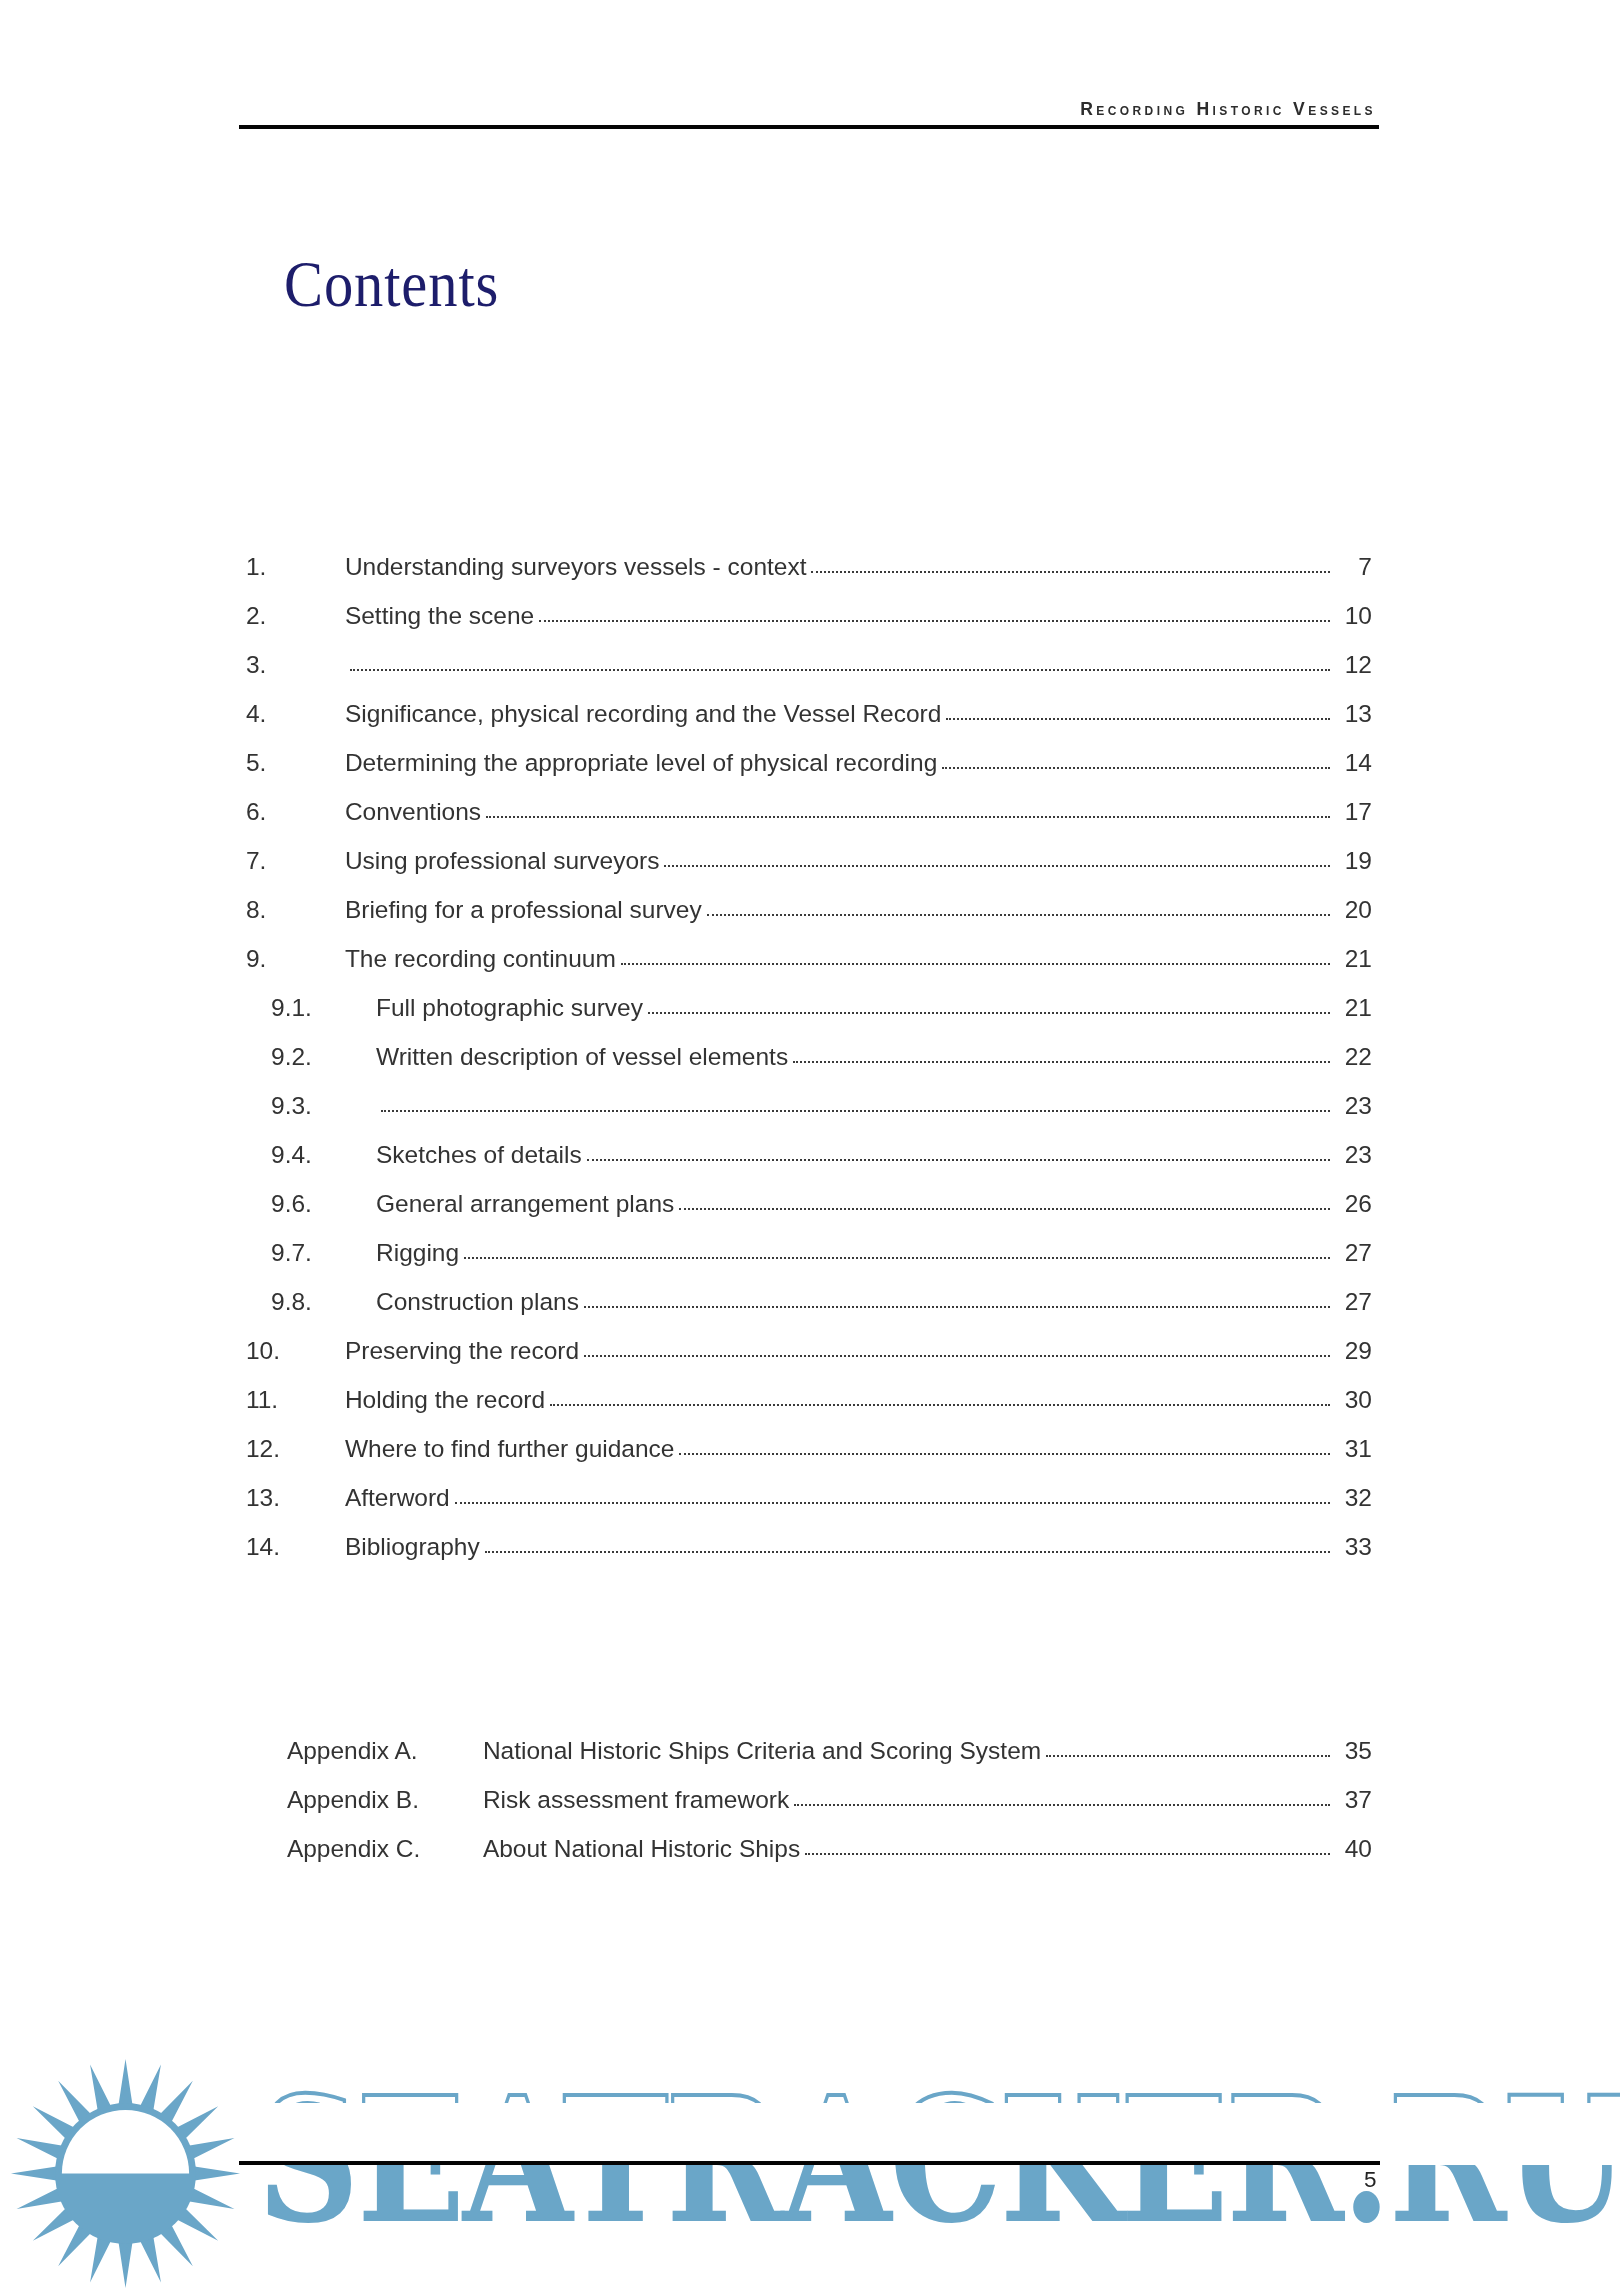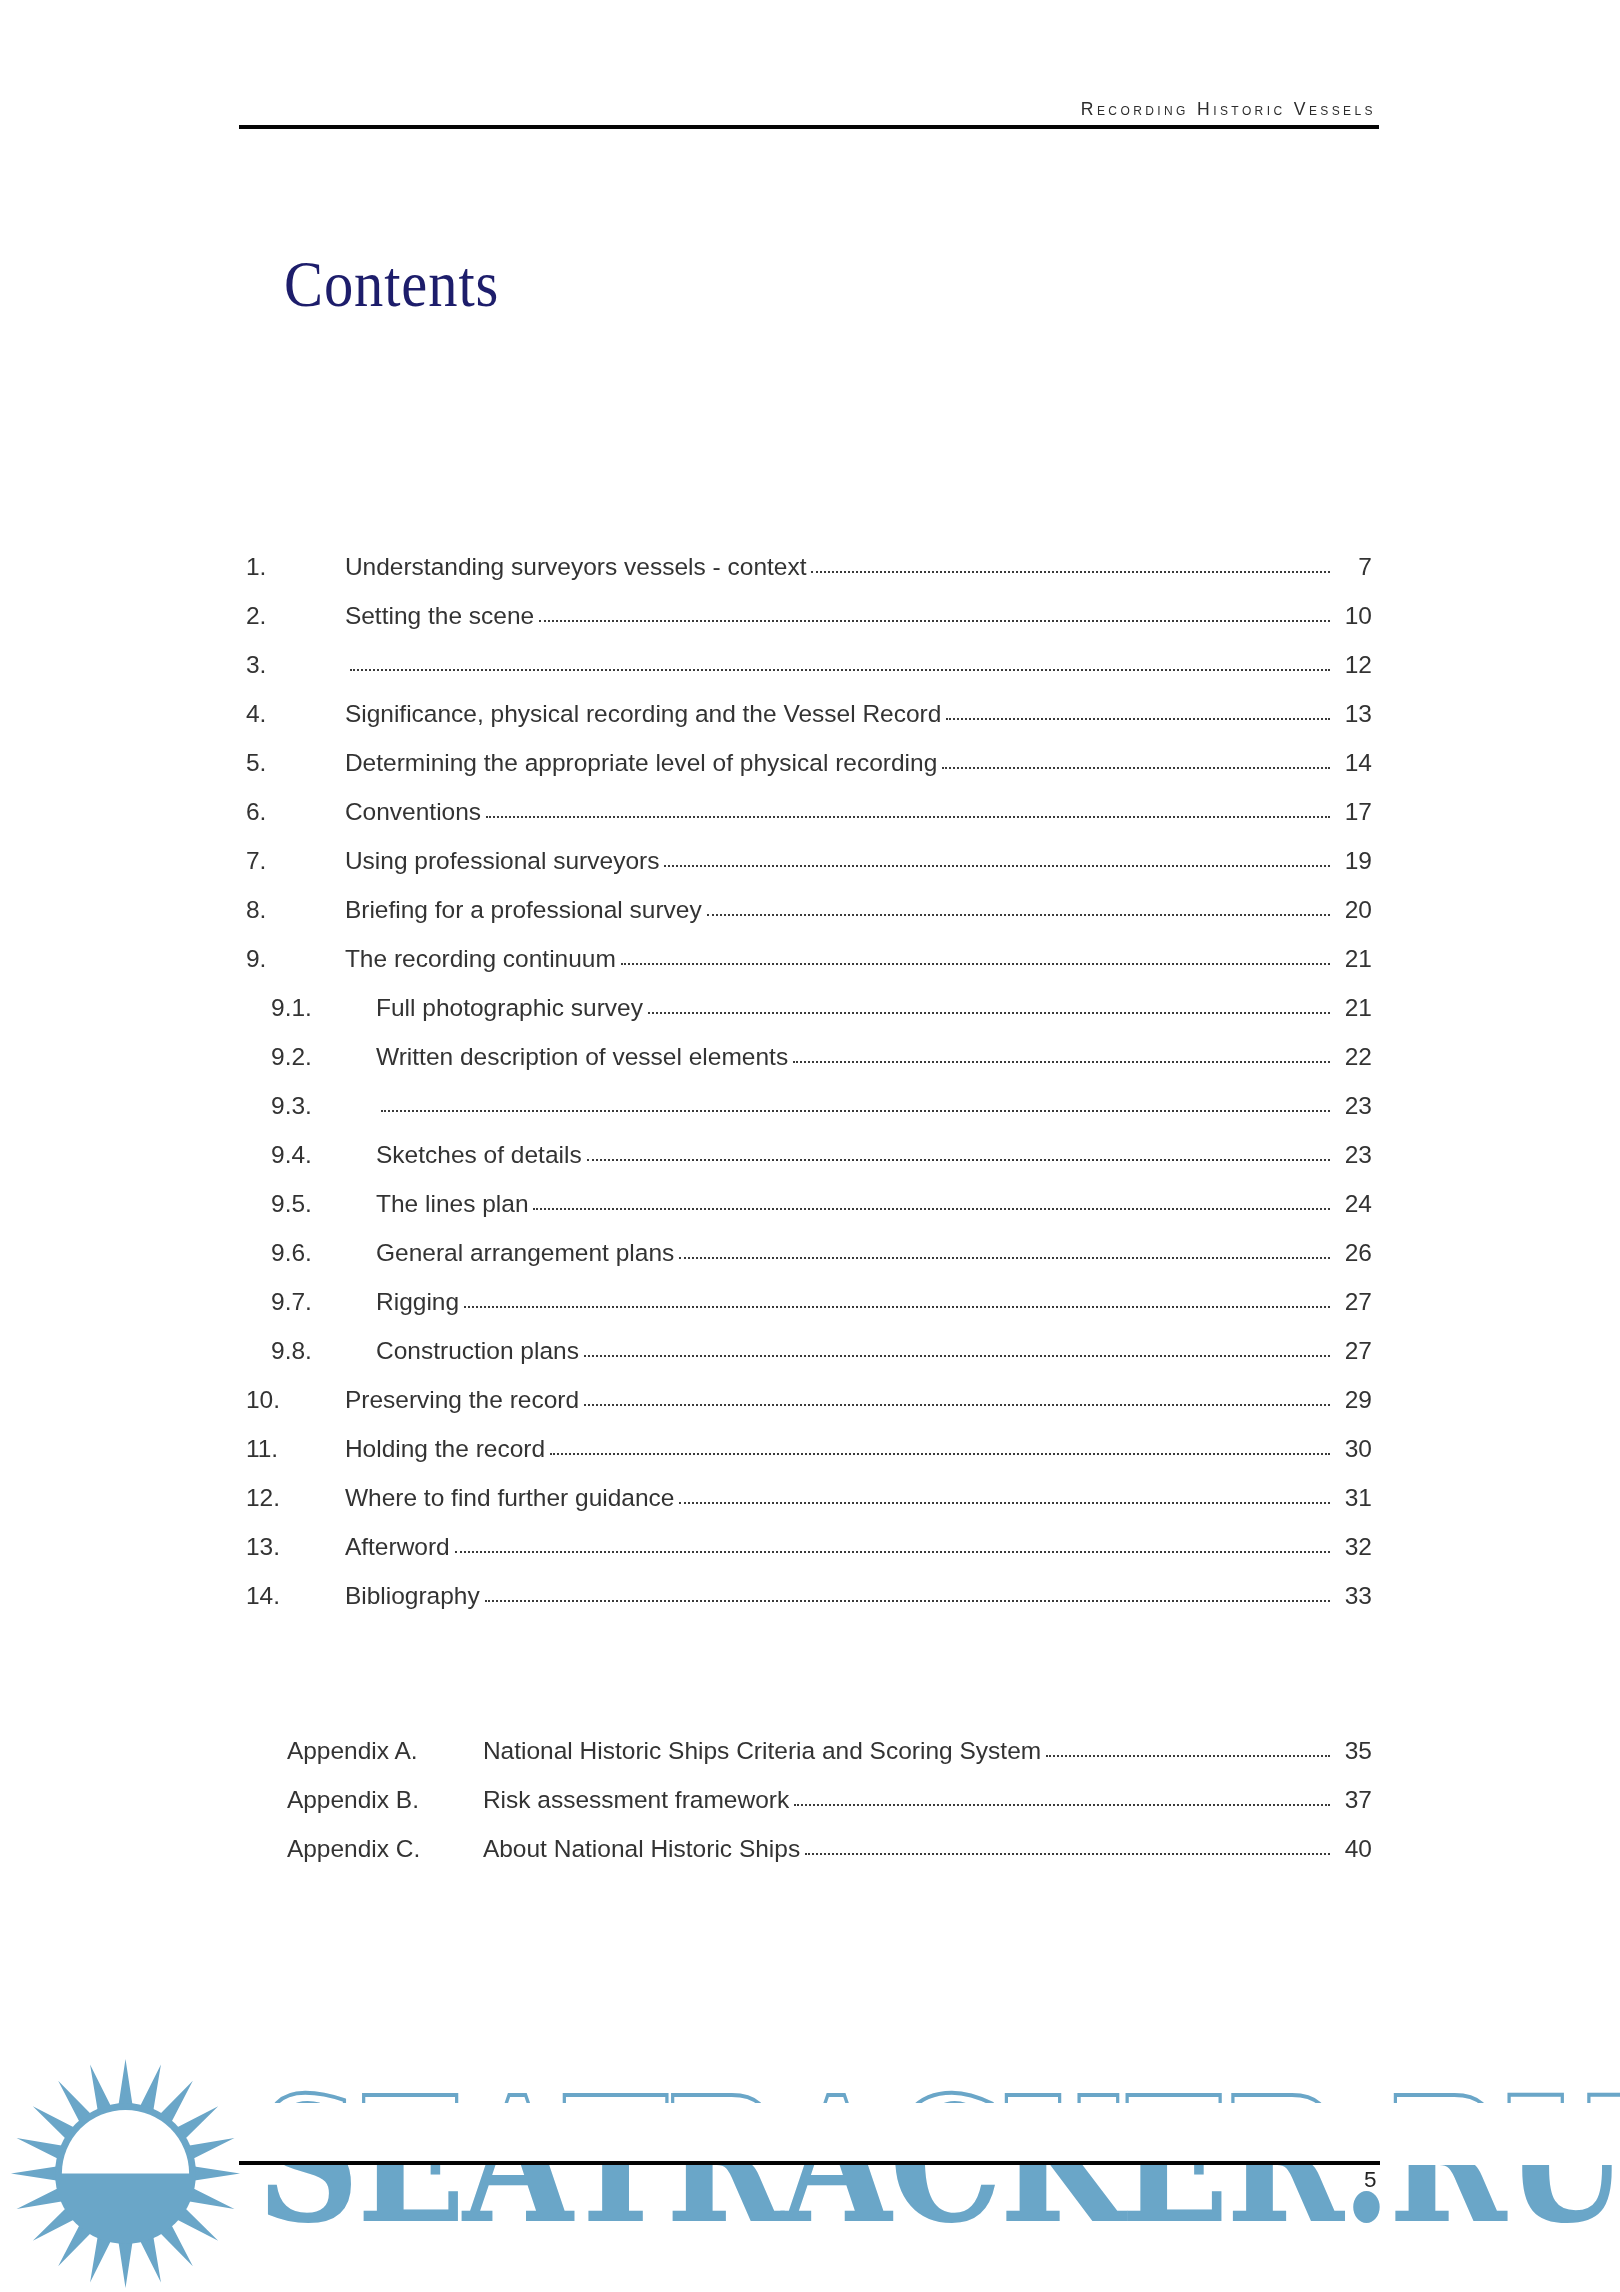--- a/index.html
+++ b/index.html
@@ -17,20 +17,21 @@
   .header-title {
     position: absolute;
     top: 99px;
     left: 239px;
     width: 1137px;
     text-align: right;
     font-size: 17.6px;
     font-variant: small-caps;
     letter-spacing: 3.4px;
     color: #2d2d2d;
+    font-weight: bold;
   }
   .header-rule {
     position: absolute;
     top: 125px;
     left: 239px;
     width: 1140px;
     height: 3.9px;
     background: #050505;
   }
 
@@ -232,26 +233,20 @@
     <span class="leader"></span>
     <span class="toc-page">23</span>
   </div>
       <div class="toc-row lvl2">
     <span class="toc-num">9.4.</span>
     <span class="toc-label">Sketches of details</span>
     <span class="leader"></span>
     <span class="toc-page">23</span>
   </div>
       <div class="toc-row lvl2">
-    <span class="toc-num">9.5.</span>
-    <span class="toc-label">The lines plan</span>
-    <span class="leader"></span>
-    <span class="toc-page">24</span>
-  </div>
-      <div class="toc-row lvl2">
     <span class="toc-num">9.6.</span>
     <span class="toc-label">General arrangement plans</span>
     <span class="leader"></span>
     <span class="toc-page">26</span>
   </div>
       <div class="toc-row lvl2">
     <span class="toc-num">9.7.</span>
     <span class="toc-label">Rigging</span>
     <span class="leader"></span>
     <span class="toc-page">27</span>

